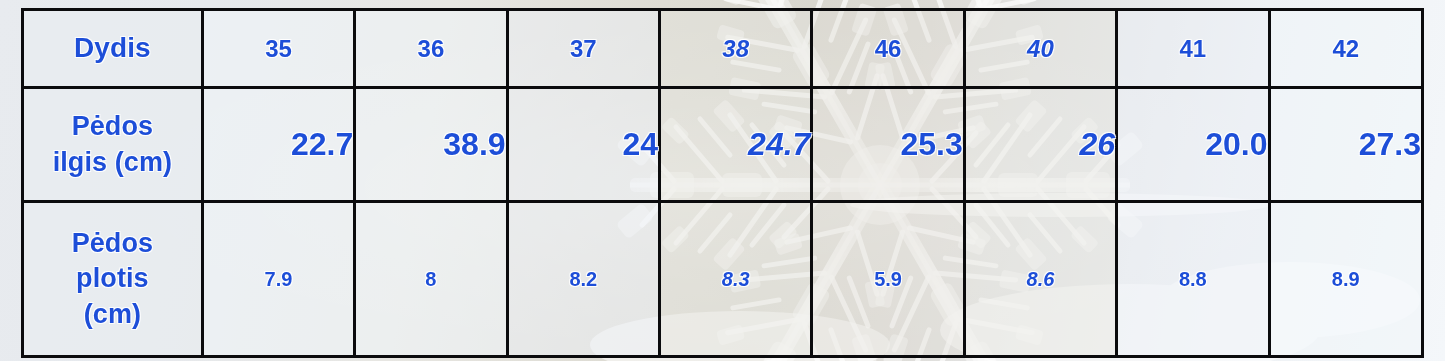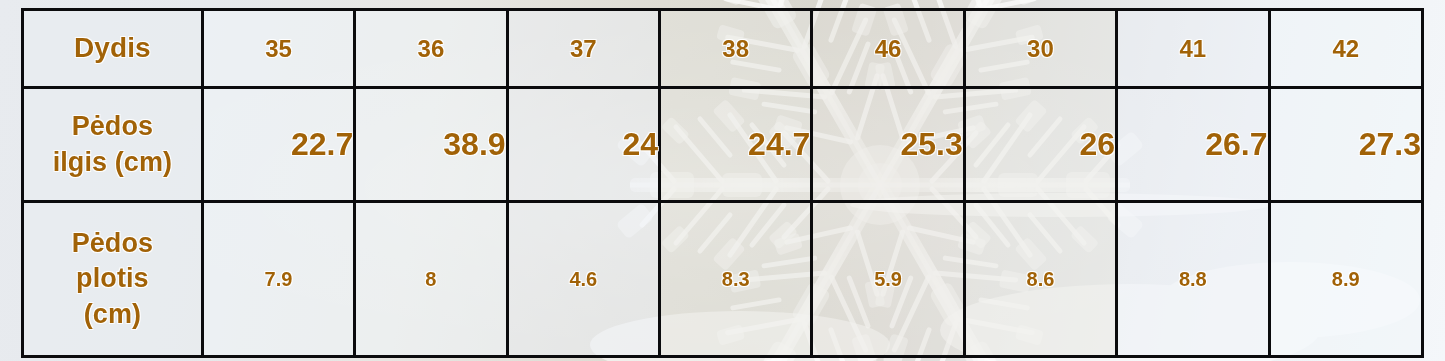--- a/index.html
+++ b/index.html
@@ -48,32 +48,32 @@
   table.size-table {
     width: 1403px;
     height: 347px;
     border-collapse: collapse;
     table-layout: fixed;
   }
   table.size-table td {
     border: 3px solid #0b0b0d;
     text-align: center;
     vertical-align: middle;
-    color: #a16207;
+    color: #1d4ed8;
     font-weight: bold;
     background: rgba(233,237,241,0.62);
     padding: 0;
     text-shadow:
       -1px -1px 0 rgba(255,255,255,0.85),
        1px -1px 0 rgba(255,255,255,0.85),
       -1px  1px 0 rgba(255,255,255,0.85),
        1px  1px 0 rgba(255,255,255,0.85);
   }
   
-  table.size-table td.tint-warm  { background: rgba(228,228,221,0.45); }
+  table.size-table td.tint-warm  { background: rgba(228,228,221,0.45); font-style: italic; }
   table.size-table td.tint-warm2 { background: rgba(224,223,214,0.40); }
   table.size-table td.tint-cool  { background: rgba(236,240,245,0.52); }
   table.size-table td.tint-cool2 { background: rgba(241,245,249,0.55); }
 
   col.c-label { width: 177px; }
   col.c-data  { width: 150px; }
   col.c-data-last { width: 151px; }
 
   tr.row-head { height: 78px; }
   tr.row-len  { height: 114px; }
@@ -177,49 +177,49 @@
     <tbody>
       <tr class="row-head">
         <td class="rowlabel">
           <span class="lbl-line">Dydis</span>
         </td>
         <td class="datacell tint-cool2">35</td>
         <td class="datacell tint-cool2">36</td>
         <td class="datacell tint-cool">37</td>
         <td class="datacell tint-warm">38</td>
         <td class="datacell tint-warm2">46</td>
-        <td class="datacell tint-warm">30</td>
+        <td class="datacell tint-warm">40</td>
         <td class="datacell tint-cool">41</td>
         <td class="datacell tint-cool2">42</td>
       </tr>
 
       <tr class="row-len">
         <td class="rowlabel">
           <span class="lbl-line">Pėdos</span>
           <span class="lbl-line">ilgis (cm)</span>
         </td>
         <td class="datacell tint-cool2">22.7</td>
         <td class="datacell tint-cool2">38.9</td>
         <td class="datacell tint-cool">24</td>
         <td class="datacell tint-warm">24.7</td>
         <td class="datacell tint-warm2">25.3</td>
         <td class="datacell tint-warm">26</td>
-        <td class="datacell tint-cool">26.7</td>
+        <td class="datacell tint-cool">20.0</td>
         <td class="datacell tint-cool2">27.3</td>
       </tr>
 
       <tr class="row-wid">
         <td class="rowlabel">
           <span class="lbl-line">Pėdos</span>
           <span class="lbl-line">plotis</span>
           <span class="lbl-line">(cm)</span>
         </td>
         <td class="datacell tint-cool2">7.9</td>
         <td class="datacell tint-cool2">8</td>
-        <td class="datacell tint-cool">4.6</td>
+        <td class="datacell tint-cool">8.2</td>
         <td class="datacell tint-warm">8.3</td>
         <td class="datacell tint-warm2">5.9</td>
         <td class="datacell tint-warm">8.6</td>
         <td class="datacell tint-cool">8.8</td>
         <td class="datacell tint-cool2">8.9</td>
       </tr>
     </tbody>
   </table>
 </div>
 

